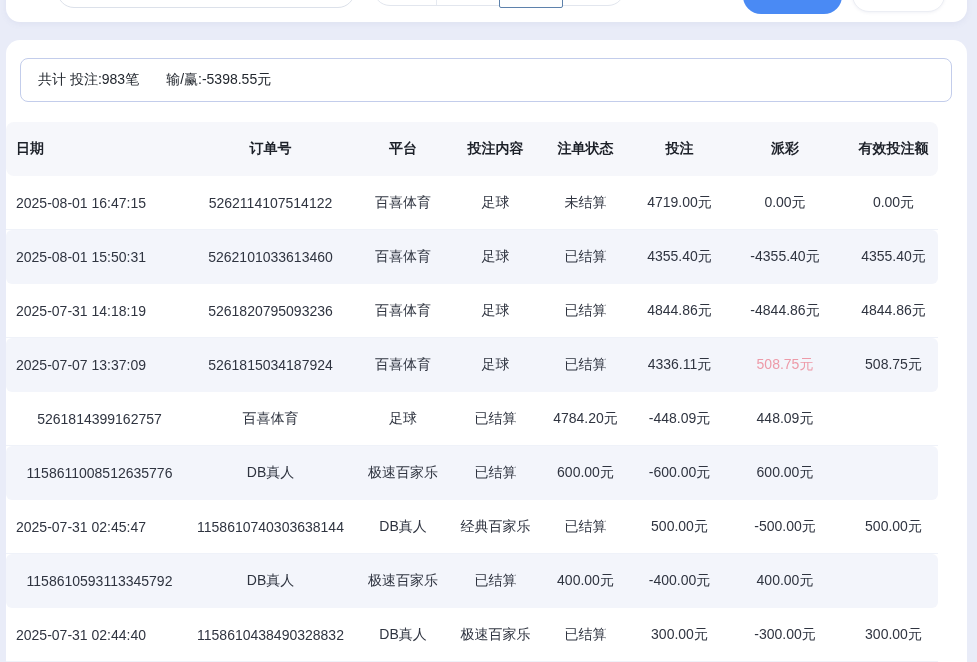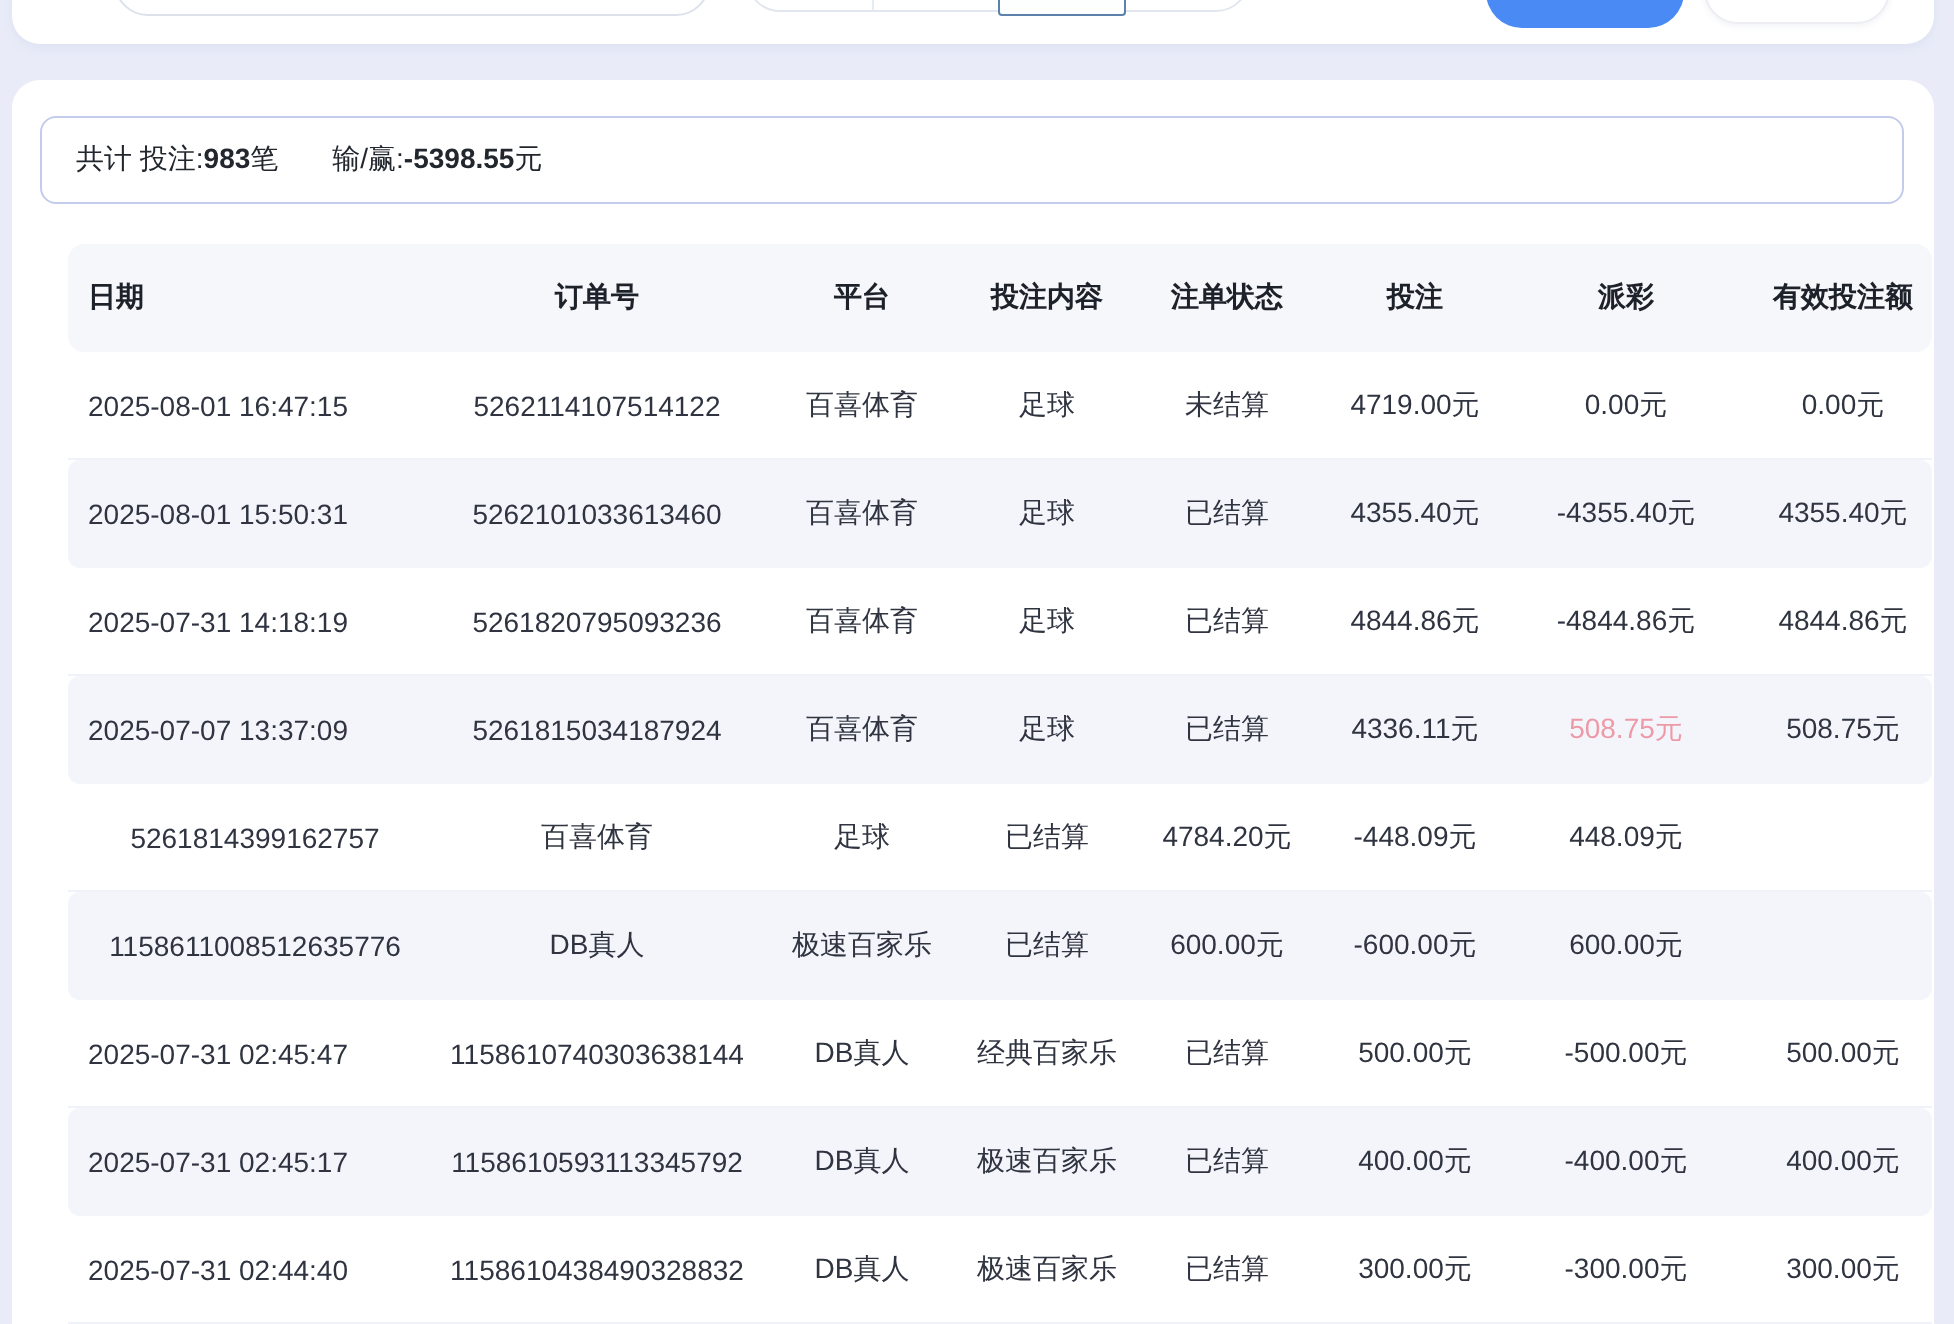--- a/index.html
+++ b/index.html
@@ -44,23 +44,23 @@
   .content-card {
     position:absolute; left:6px; top:40px; width:961px; height:660px;
     background:#ffffff; border-radius:14px;
   }
   .summary-bar {
     position:absolute; left:14px; top:18px; width:932px; height:44px;
     border:1px solid #c3cdeb; border-radius:8px; background:#fff;
     display:flex; align-items:center; padding-left:17px; gap:27px;
     font-size:14px; color:#22272e; white-space:nowrap;
   }
-  .summary-item b { font-weight:bold; }
+  .summary-item b { font-weight:normal; }
   
-  .bet-table { position:absolute; left:28px; top:82px; width:932px; }
+  .bet-table { position:absolute; left:0; top:82px; width:932px; }
   .t-row {
     display:grid;
     grid-template-columns:187px 155px 110px 75px 105px 83px 128px 89px;
     align-items:center; height:54px; font-size:14px; color:#2f3440;
     border-bottom:1px solid rgba(235,239,248,0.8);
   }
   .t-row.header {
     background:#f6f7fb; border-radius:8px; font-weight:bold; color:#1d2129;
     border-bottom:none;
   }
@@ -165,21 +165,20 @@
           <div class="t-cell first">2025-07-31 02:45:47</div>
           <div class="t-cell">1158610740303638144</div>
           <div class="t-cell">DB真人</div>
           <div class="t-cell">经典百家乐</div>
           <div class="t-cell">已结算</div>
           <div class="t-cell">500.00元</div>
           <div class="t-cell">-500.00元</div>
           <div class="t-cell">500.00元</div>
         </div>
         <div class="t-row stripe">
-          <div class="t-cell first">2025-07-31 02:45:17</div>
           <div class="t-cell">1158610593113345792</div>
           <div class="t-cell">DB真人</div>
           <div class="t-cell">极速百家乐</div>
           <div class="t-cell">已结算</div>
           <div class="t-cell">400.00元</div>
           <div class="t-cell">-400.00元</div>
           <div class="t-cell">400.00元</div>
         </div>
         <div class="t-row">
           <div class="t-cell first">2025-07-31 02:44:40</div>

